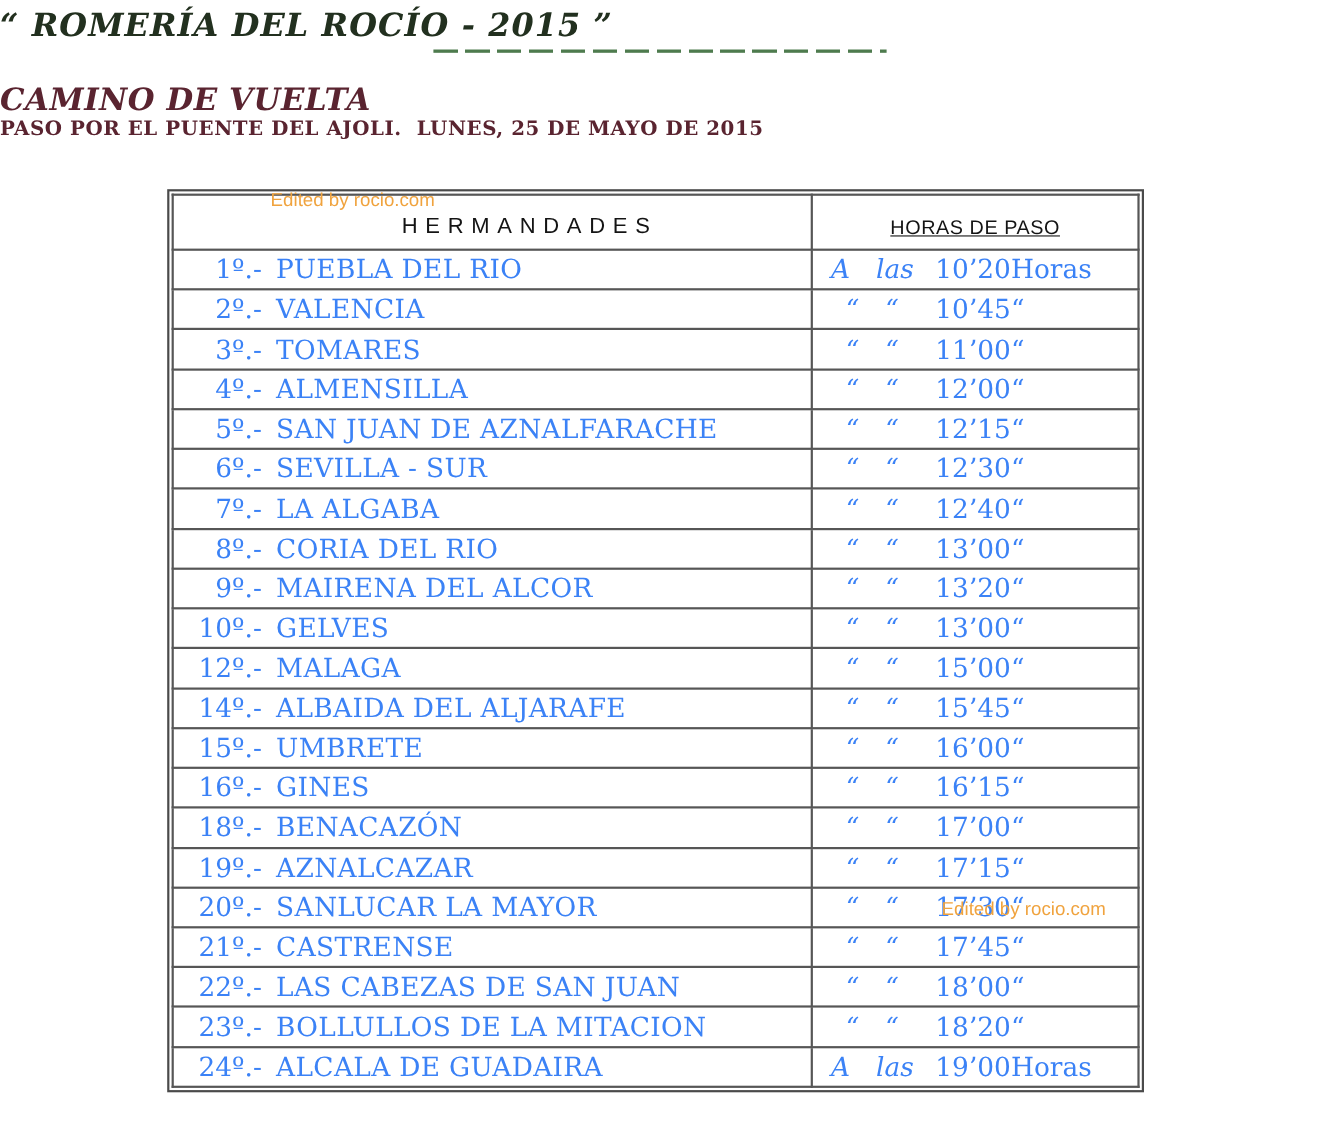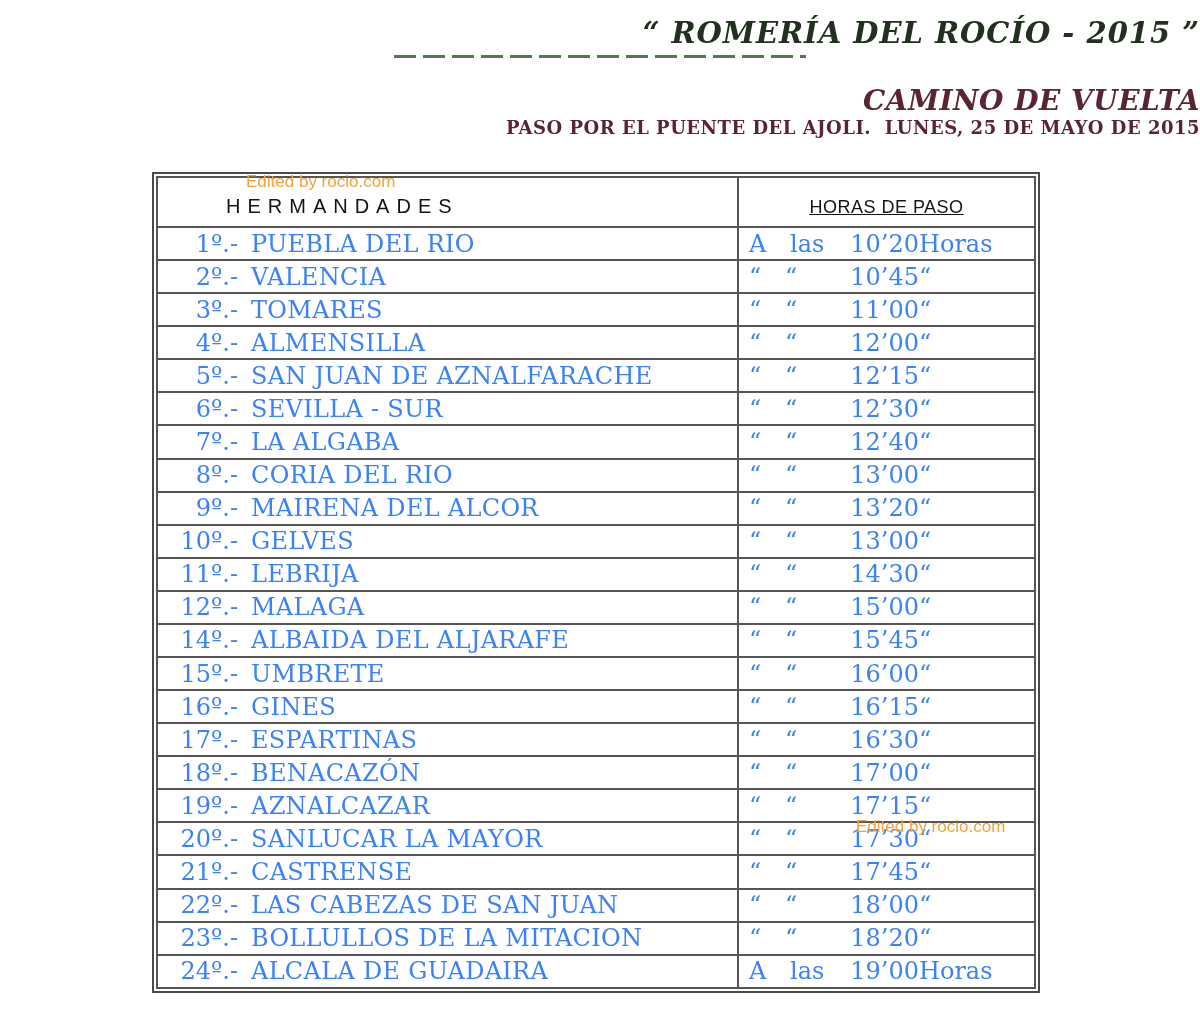--- a/index.html
+++ b/index.html
@@ -6,21 +6,21 @@
   html, body { width: 1200px; height: 1035px; }
   body {
     background: #ffffff;
     font-family: "DejaVu Serif", "Liberation Serif", serif;
     position: relative;
     overflow: hidden;
   }
   .page { position: absolute; inset: 0; background: #fff; }
 
   
-  .titles { width: 100%; text-align: right; padding-top: 16px; }
+  .titles { width: 100%; text-align: left; padding-top: 6px; }
   .main-title {
     display: inline-block;
     font-family: "DejaVu Serif", serif;
     font-style: italic;
     font-weight: bold;
     font-size: 29px;
     letter-spacing: 1px;
     color: var(--title1-color, #22301f);
     white-space: pre;
   }
@@ -83,21 +83,21 @@
   th, td { border: 2px solid #565656; background: #fff; }
   th {
     font-family: "Liberation Sans", sans-serif;
     font-weight: normal;
     color: #141414;
     vertical-align: bottom;
     height: 50px;
     padding-bottom: 8px;
   }
   th.h-herm {
-    text-align: left;
+    text-align: center;
     padding-left: 68px;
     font-size: 20px;
     letter-spacing: 7px;
     margin-left: 23px;
   }
   th.h-horas {
     text-align: center;
     font-size: 18px;
     letter-spacing: 0.5px;
     text-decoration: underline;
@@ -110,21 +110,21 @@
   }
   td.c1 { padding-left: 12px; }
   .num {
     display: inline-block;
     width: 68px;
     text-align: right;
   }
   .nm { margin-left: 13px; letter-spacing: 0.3px; }
   td.c2 { padding-left: 10px; }
   .hours-wrap { display: flex; align-items: center; }
-  .pre  { display: inline-block; width: 88px;  white-space: pre; word-spacing: 16px; }
+  .pre  { display: inline-block; width: 88px;  text-align: center; white-space: pre; word-spacing: 16px; font-style: italic; }
   .time { display: inline-block; width: 82px;  text-align: right; }
   .post { display: inline-block; width: 106px; text-align: left; white-space: pre; }
 </style>
 </head>
 <body>
 
 <div class="page">
 
   <div class="titles">
     <div>
@@ -254,30 +254,20 @@
     <td class="c1"><span class="num">10º.-</span><span class="nm">GELVES</span></td>
     <td class="c2">
       <span class="hours-wrap">
                 <span class="pre">“ “</span>
                 <span class="time">13’00</span>
                 <span class="post">“</span>
               </span>
     </td>
   </tr>
 
-  <tr>
-    <td class="c1"><span class="num">11º.-</span><span class="nm">LEBRIJA</span></td>
-    <td class="c2">
-      <span class="hours-wrap">
-                <span class="pre">“ “</span>
-                <span class="time">14’30</span>
-                <span class="post">“</span>
-              </span>
-    </td>
-  </tr>
 
   <tr>
     <td class="c1"><span class="num">12º.-</span><span class="nm">MALAGA</span></td>
     <td class="c2">
       <span class="hours-wrap">
                 <span class="pre">“ “</span>
                 <span class="time">15’00</span>
                 <span class="post">“</span>
               </span>
     </td>
@@ -310,30 +300,20 @@
     <td class="c1"><span class="num">16º.-</span><span class="nm">GINES</span></td>
     <td class="c2">
       <span class="hours-wrap">
                 <span class="pre">“ “</span>
                 <span class="time">16’15</span>
                 <span class="post">“</span>
               </span>
     </td>
   </tr>
 
-  <tr>
-    <td class="c1"><span class="num">17º.-</span><span class="nm">ESPARTINAS</span></td>
-    <td class="c2">
-      <span class="hours-wrap">
-                <span class="pre">“ “</span>
-                <span class="time">16’30</span>
-                <span class="post">“</span>
-              </span>
-    </td>
-  </tr>
 
   <tr>
     <td class="c1"><span class="num">18º.-</span><span class="nm">BENACAZÓN</span></td>
     <td class="c2">
       <span class="hours-wrap">
                 <span class="pre">“ “</span>
                 <span class="time">17’00</span>
                 <span class="post">“</span>
               </span>
     </td>

